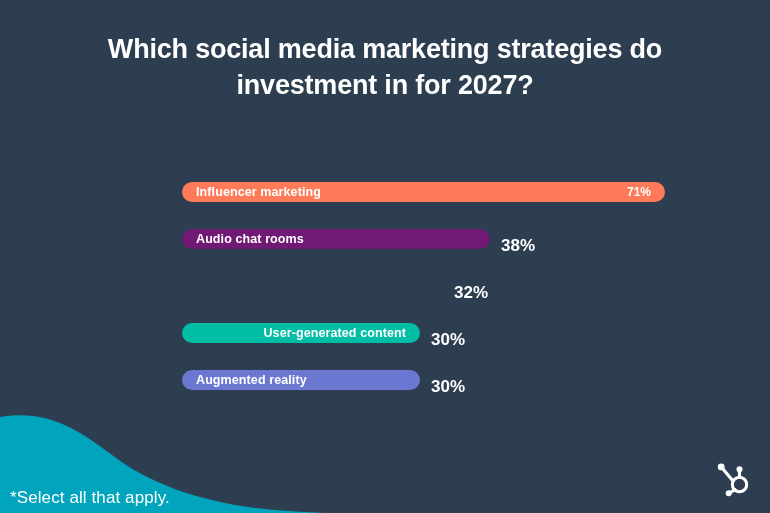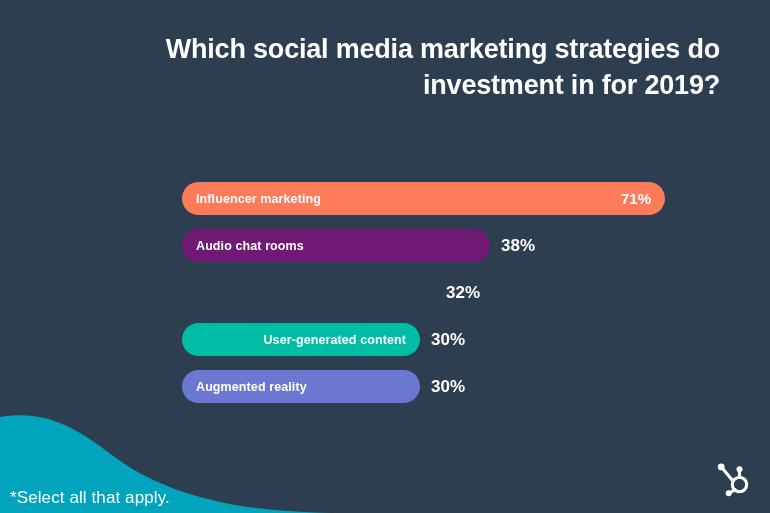--- a/index.html
+++ b/index.html
@@ -27,57 +27,57 @@
     left: 50px;
     top: 32px;
     width: 670px;
     text-align: center;
     color: #FFFFFF;
     font-size: 27px;
     font-weight: bold;
     line-height: 1.32;
     letter-spacing: -0.2px;
   }
-  #title .tline { display: block; white-space: nowrap; text-align: right; }
+  #title .tline { display: block; white-space: nowrap; }
 
   
   #chart {
     position: absolute;
     left: 182px;
     top: 182px;
     width: 560px;
     height: 220px;
   }
   .bar-row {
     position: relative;
     height: 33px;
     margin-bottom: 14px;
   }
   .bar {
     position: absolute;
     left: 0;
     top: 0;
-    height: 33px;
+    height: 20px;
     border-radius: 17px;
     box-sizing: border-box;
     display: flex;
     align-items: center;
     justify-content: space-between;
     padding: 0 14px;
   }
   .bar-label {
     color: #FFFFFF;
     font-size: 12.5px;
     font-weight: bold;
     white-space: nowrap;
     letter-spacing: 0.1px;
   }
   .bar-value-in {
     color: #FFFFFF;
-    font-size: 15px;
+    font-size: 12px;
     font-weight: bold;
     white-space: nowrap;
     margin-left: 0;
   }
   .bar-value-out {
     position: absolute;
     top: 0;
     height: 33px;
     display: flex;
     align-items: center;
@@ -115,38 +115,38 @@
     height: 40px;
   }
 </style>
 </head>
 <body>
 
 <div id="stage">
 
   <div id="title">
     <span class="tline">Which social media marketing strategies do</span>
-    <span class="tline">investment in for 2019?</span>
+    <span class="tline">investment in for 2027?</span>
   </div>
 
   <div id="chart">
       <div class="bar-row">
         <div class="bar" style="width: 483px; background: rgb(255, 122, 89);">
           <span class="bar-label">Influencer marketing</span>
           <span class="bar-value-in">71%</span>
         </div>
       </div>
       <div class="bar-row">
         <div class="bar" style="width: 308px; background: #701a75;">
           <span class="bar-label">Audio chat rooms</span>
         </div>
         <span class="bar-value-out" style="left: 319px;">38%</span>
       </div>
       <div class="bar-row">
-        <span class="bar-value-out" style="left: 264px;">32%</span>
+        <span class="bar-value-out" style="left: 272px;">32%</span>
       </div>
       <div class="bar-row">
         <div class="bar" style="width: 238px; background: rgb(0, 189, 165); justify-content: flex-end;">
           <span class="bar-label">User-generated content</span>
         </div>
         <span class="bar-value-out" style="left: 249px;">30%</span>
       </div>
       <div class="bar-row">
         <div class="bar" style="width: 238px; background: rgb(106, 120, 209);">
           <span class="bar-label">Augmented reality</span>

